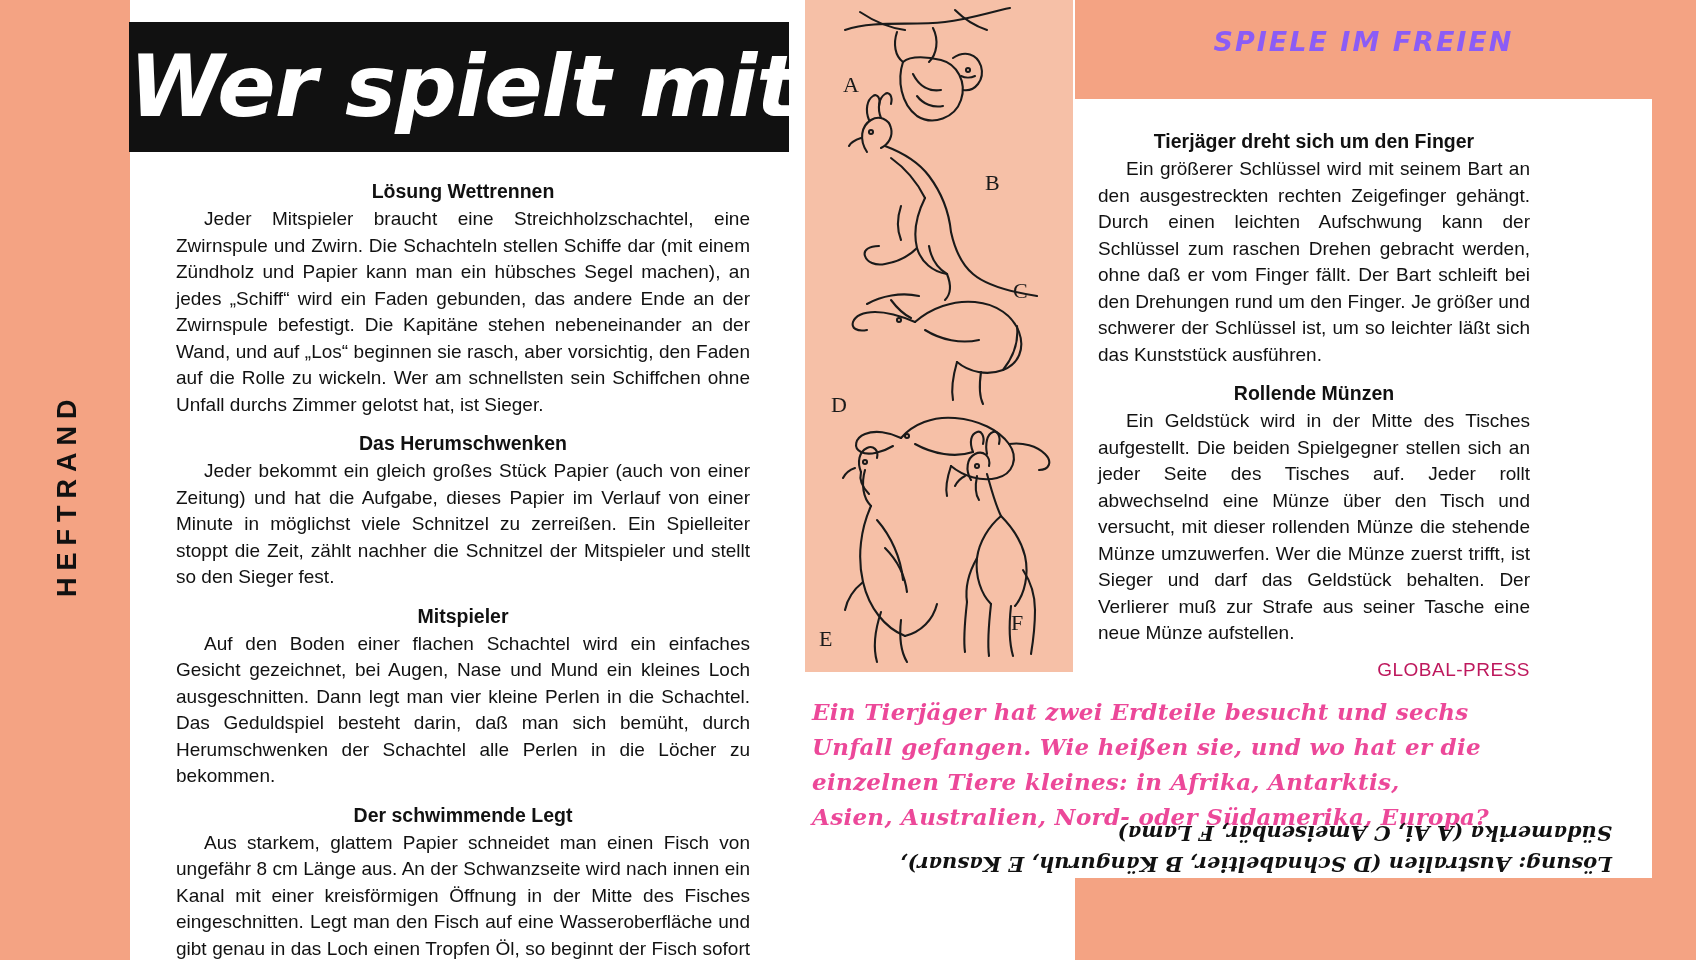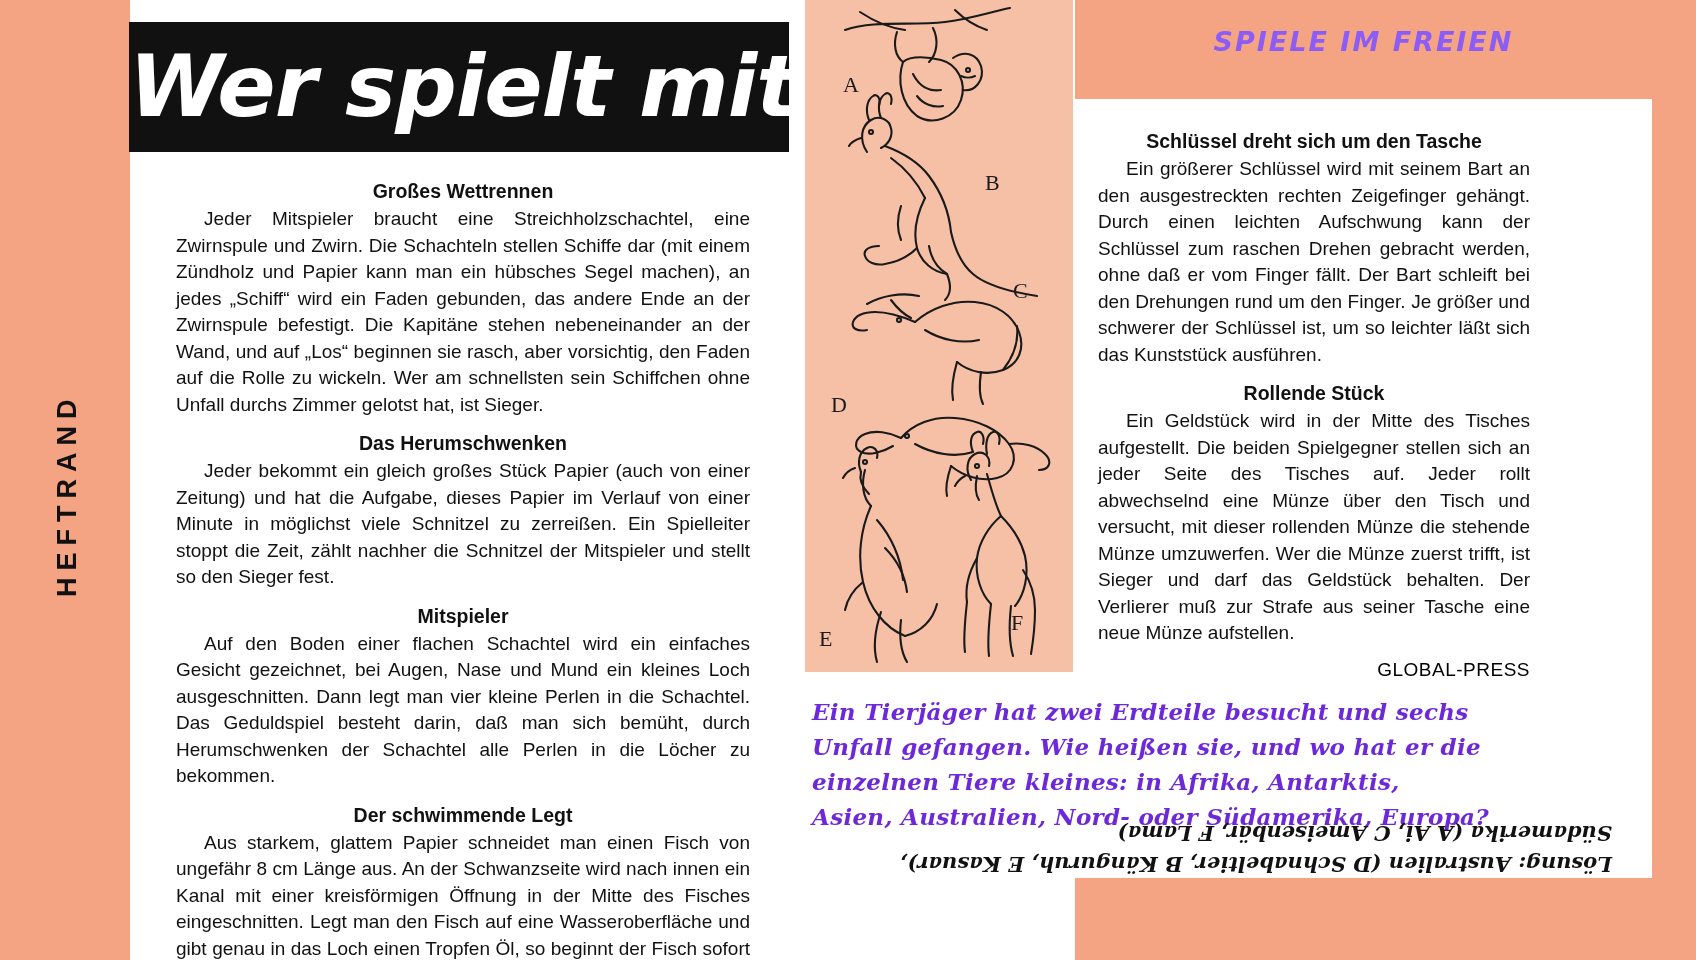--- a/index.html
+++ b/index.html
@@ -147,36 +147,36 @@
   .right-col {
     position: absolute;
     left: 1098px; top: 128px;
     width: 432px;
   }
   .right-col .sec-head { font-size: 19.5px; }
   .right-col .body-par { font-size: 19px; line-height: 26.5px; }
   .credit {
     text-align: right;
     font-size: 19px;
-    color: #000000;
+    color: #be185d;
     margin-top: 2px;
     letter-spacing: 0.5px;
   }
 
   
   .riddle {
     position: absolute;
     left: 812px; top: 694px;
     width: 800px;
     font-family: "DejaVu Serif", serif;
     font-style: italic;
     font-weight: bold;
     font-size: 23px;
     line-height: 35px;
-    color: #6d28d9;
+    color: #ec4899;
     letter-spacing: 0.3px;
   }
 
   
   .solution {
     position: absolute;
     left: 812px; top: 818px;
     width: 800px;
     transform: rotate(180deg);
     font-family: "DejaVu Serif", serif;
@@ -198,21 +198,21 @@
   <div class="salmon-right-edge"></div>
   <div class="salmon-bottom-right"></div>
 
   <div class="side-label">HEFTRAND</div>
 
   <div class="masthead">
     <div class="masthead-title">Wer spielt mit?</div>
   </div>
 
   <div class="left-col">
-    <h3 class="sec-head">Großes Wettrennen</h3>
+    <h3 class="sec-head">Lösung Wettrennen</h3>
     <p class="body-par">Jeder Mitspieler braucht eine Streichholzschachtel, eine Zwirnspule und Zwirn. Die Schachteln stellen Schiffe dar (mit einem Zündholz und Papier kann man ein hübsches Segel machen), an jedes „Schiff“ wird ein Faden gebunden, das andere Ende an der Zwirnspule befestigt. Die Kapitäne stehen nebeneinander an der Wand, und auf „Los“ beginnen sie rasch, aber vorsichtig, den Faden auf die Rolle zu wickeln. Wer am schnellsten sein Schiffchen ohne Unfall durchs Zimmer gelotst hat, ist Sieger.</p>
 
     <h3 class="sec-head">Das Herumschwenken</h3>
     <p class="body-par">Jeder bekommt ein gleich großes Stück Papier (auch von einer Zeitung) und hat die Aufgabe, dieses Papier im Verlauf von einer Minute in möglichst viele Schnitzel zu zerreißen. Ein Spielleiter stoppt die Zeit, zählt nachher die Schnitzel der Mitspieler und stellt so den Sieger fest.</p>
 
     <h3 class="sec-head">Mitspieler</h3>
     <p class="body-par">Auf den Boden einer flachen Schachtel wird ein einfaches Gesicht gezeichnet, bei Augen, Nase und Mund ein kleines Loch ausgeschnitten. Dann legt man vier kleine Perlen in die Schachtel. Das Geduldspiel besteht darin, daß man sich bemüht, durch Herumschwenken der Schachtel alle Perlen in die Löcher zu bekommen.</p>
 
     <h3 class="sec-head">Der schwimmende Legt</h3>
     <p class="body-par">Aus starkem, glattem Papier schneidet man einen Fisch von ungefähr 8 cm Länge aus. An der Schwanzseite wird nach innen ein Kanal mit einer kreisförmigen Öffnung in der Mitte des Fisches eingeschnitten. Legt man den Fisch auf eine Wasseroberfläche und gibt genau in das Loch einen Tropfen Öl, so beginnt der Fisch sofort lustig herumzuschwimmen.</p>
@@ -301,24 +301,24 @@
     <span class="illus-letter" style="left:180px; top:170px;">B</span>
     <span class="illus-letter" style="left:208px; top:278px;">C</span>
     <span class="illus-letter" style="left:26px; top:392px;">D</span>
     <span class="illus-letter" style="left:14px; top:626px;">E</span>
     <span class="illus-letter" style="left:206px; top:610px;">F</span>
   </div>
 
   <div class="kicker">SPIELE IM FREIEN</div>
 
   <div class="right-col">
-    <h3 class="sec-head">Schlüssel dreht sich um den Tasche</h3>
+    <h3 class="sec-head">Tierjäger dreht sich um den Finger</h3>
     <p class="body-par">Ein größerer Schlüssel wird mit seinem Bart an den ausgestreckten rechten Zeigefinger gehängt. Durch einen leichten Aufschwung kann der Schlüssel zum raschen Drehen gebracht werden, ohne daß er vom Finger fällt. Der Bart schleift bei den Drehungen rund um den Finger. Je größer und schwerer der Schlüssel ist, um so leichter läßt sich das Kunststück ausführen.</p>
 
-    <h3 class="sec-head">Rollende Stück</h3>
+    <h3 class="sec-head">Rollende Münzen</h3>
     <p class="body-par">Ein Geldstück wird in der Mitte des Tisches aufgestellt. Die beiden Spielgegner stellen sich an jeder Seite des Tisches auf. Jeder rollt abwechselnd eine Münze über den Tisch und versucht, mit dieser rollenden Münze die stehende Münze umzuwerfen. Wer die Münze zuerst trifft, ist Sieger und darf das Geldstück behalten. Der Verlierer muß zur Strafe aus seiner Tasche eine neue Münze aufstellen.</p>
 
     <div class="credit">GLOBAL-PRESS</div>
   </div>
 
   <div class="riddle">
     <div>Ein Tierjäger hat zwei Erdteile besucht und sechs</div>
     <div>Unfall gefangen. Wie heißen sie, und wo hat er die</div>
     <div>einzelnen Tiere kleines: in Afrika, Antarktis,</div>
     <div>Asien, Australien, Nord- oder Südamerika, Europa?</div>

